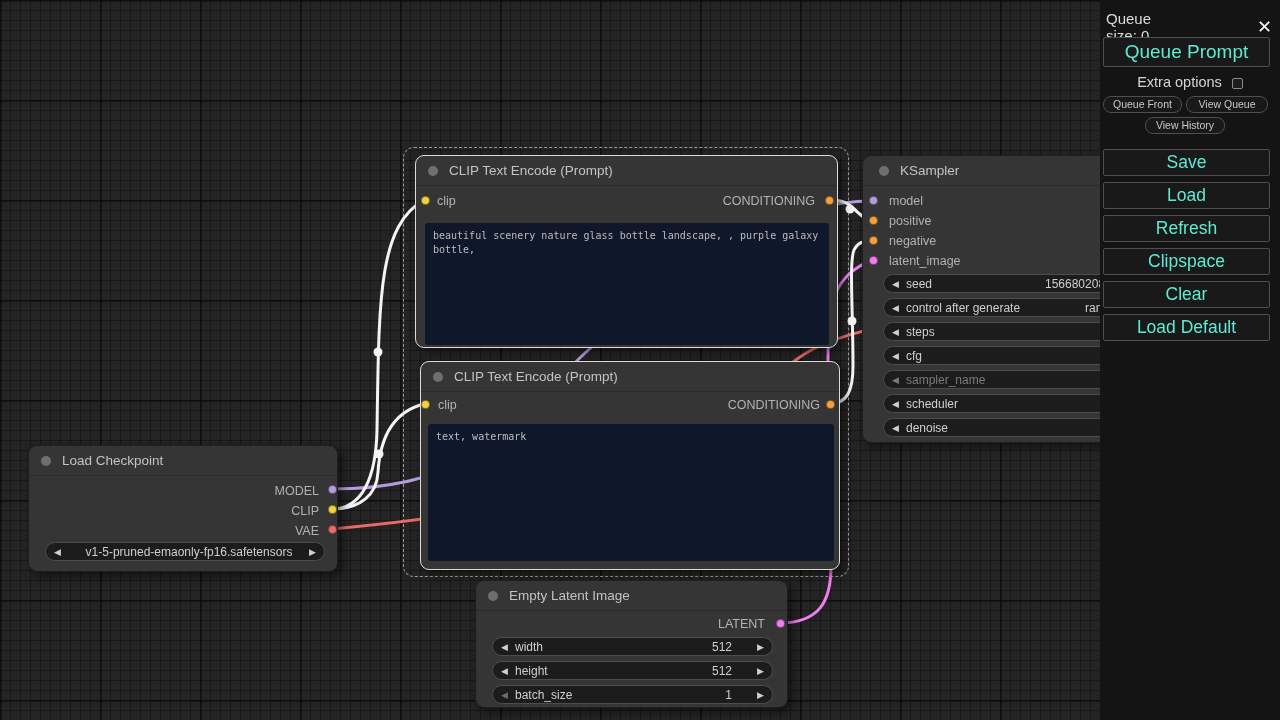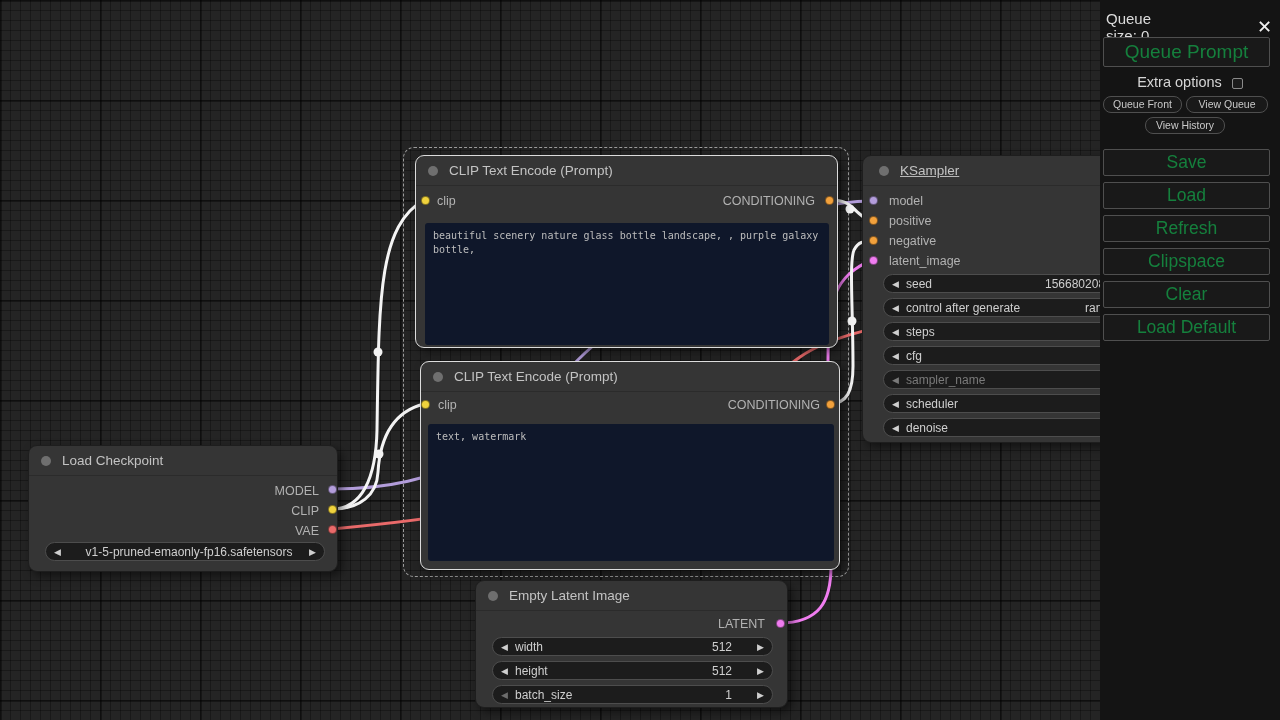--- a/index.html
+++ b/index.html
@@ -62,21 +62,21 @@
   .pill.dim, .pill.dim .w-label, .pill.dim .arrow { color:#7a7a7a; }
   .pill .centered { position:absolute; left:24px; right:16px; top:2px; text-align:center;
                     white-space:nowrap; font-size:12px; }
 
   
   #panel { position:absolute; right:0; top:0; width:180px; height:720px; background:#141414;
            z-index:10; color:#dcdcdc; }
   #panel-top { display:flex; align-items:center; padding:10px 8px 0 4px;gap:48px; }
   #queue-size { font-size:15px; color:#dcdcdc; flex:1 1 auto; padding-left:2px; }
   .pbtn { display:block; background:#191919; border:1px solid #4f4f4f; border-radius:2px;
-          color:#15803d; text-align:center; cursor:pointer; }
+          color:#5eead4; text-align:center; cursor:pointer; }
   #queue-prompt { position:absolute; left:3px; top:37px; width:167px; height:30px;
                   font-size:19px; line-height:28px; }
   #extra-row { position:absolute; left:0; top:74px; width:180px; text-align:center;
                font-size:14.5px; color:#d5d5d5; }
   #extra-checkbox { display:inline-block; width:11px; height:11px; border:1px solid #8a8a8a;
                     background:#1c1c1c; border-radius:2px; vertical-align:middle; margin-left:6px; }
   .pbtn.small { position:absolute; height:17px; font-size:10.5px; line-height:15px;
                 border-radius:8px; color:#c9c9c9; }
   .pbtn.big { position:absolute; left:3px; width:167px; height:27px; font-size:17.5px;
               line-height:25px; }
@@ -138,21 +138,21 @@
     <span class="collapse-dot"></span>
     <span>CLIP Text Encode (Prompt)</span>
   </div>
   <div class="port-dot c-clip" style="left:0px; top:38px;"></div>
   <div class="port-label" style="left:17px; top:36px;">clip</div>
   <div class="port-label right" style="right:19px; top:36px;">CONDITIONING</div>
   <div class="port-dot c-cond" style="left:405px; top:38px;"></div>
   <div class="textbox" style="left:7px; top:62px; width:406px; height:137px;">text, watermark</div>
 </div>
 
-<div class="node" style="left:862px; top:155px; width:298px; height:288px;text-decoration:underline;">
+<div class="node" style="left:862px; top:155px; width:298px; height:288px;">
   <div class="node-header">
     <span class="collapse-dot" style="margin-left:16px;"></span>
     <span>KSampler</span>
   </div>
   <div class="port-dot c-model" style="left:6px; top:40px;"></div>
   <div class="port-label" style="left:26px; top:38px;">model</div>
   <div class="port-dot c-cond" style="left:6px; top:60px;"></div>
   <div class="port-label" style="left:26px; top:58px;">positive</div>
   <div class="port-dot c-cond" style="left:6px; top:80px;"></div>
   <div class="port-label" style="left:26px; top:78px;">negative</div>

